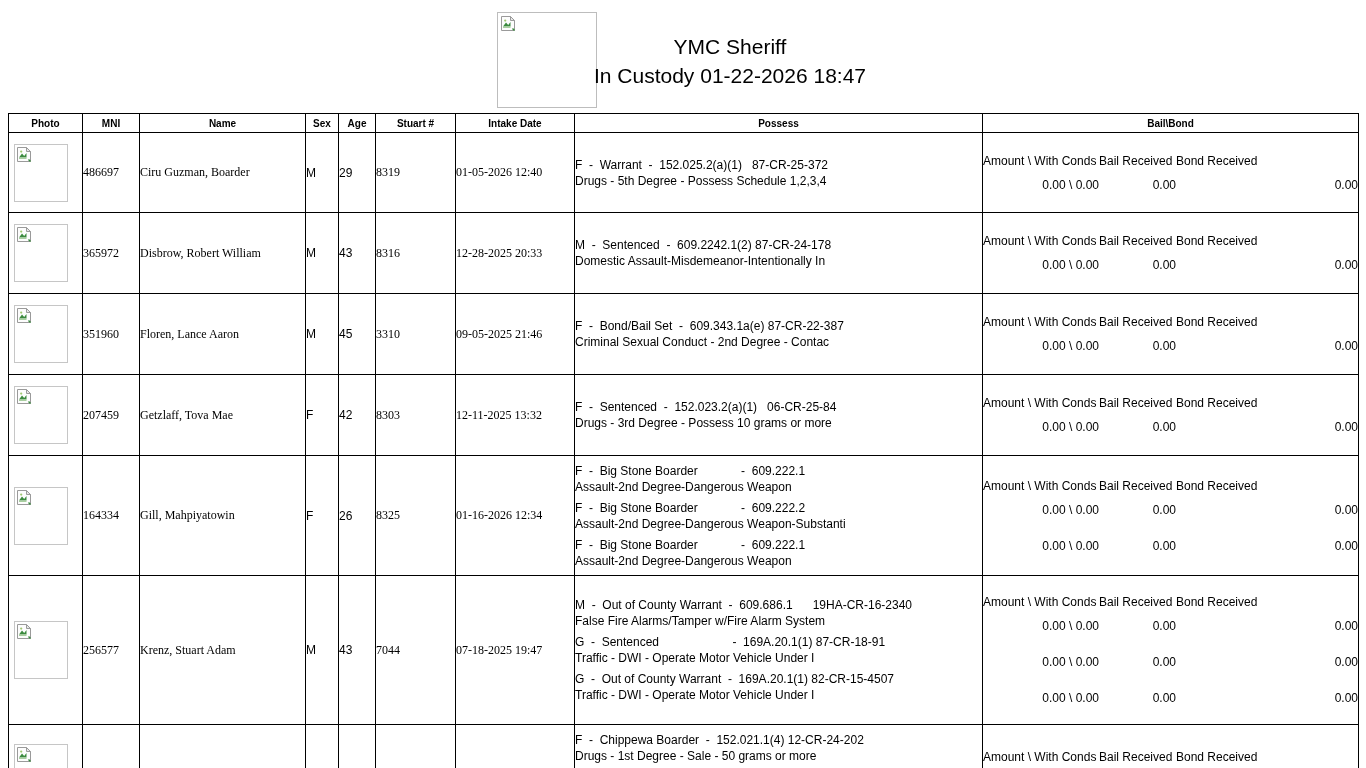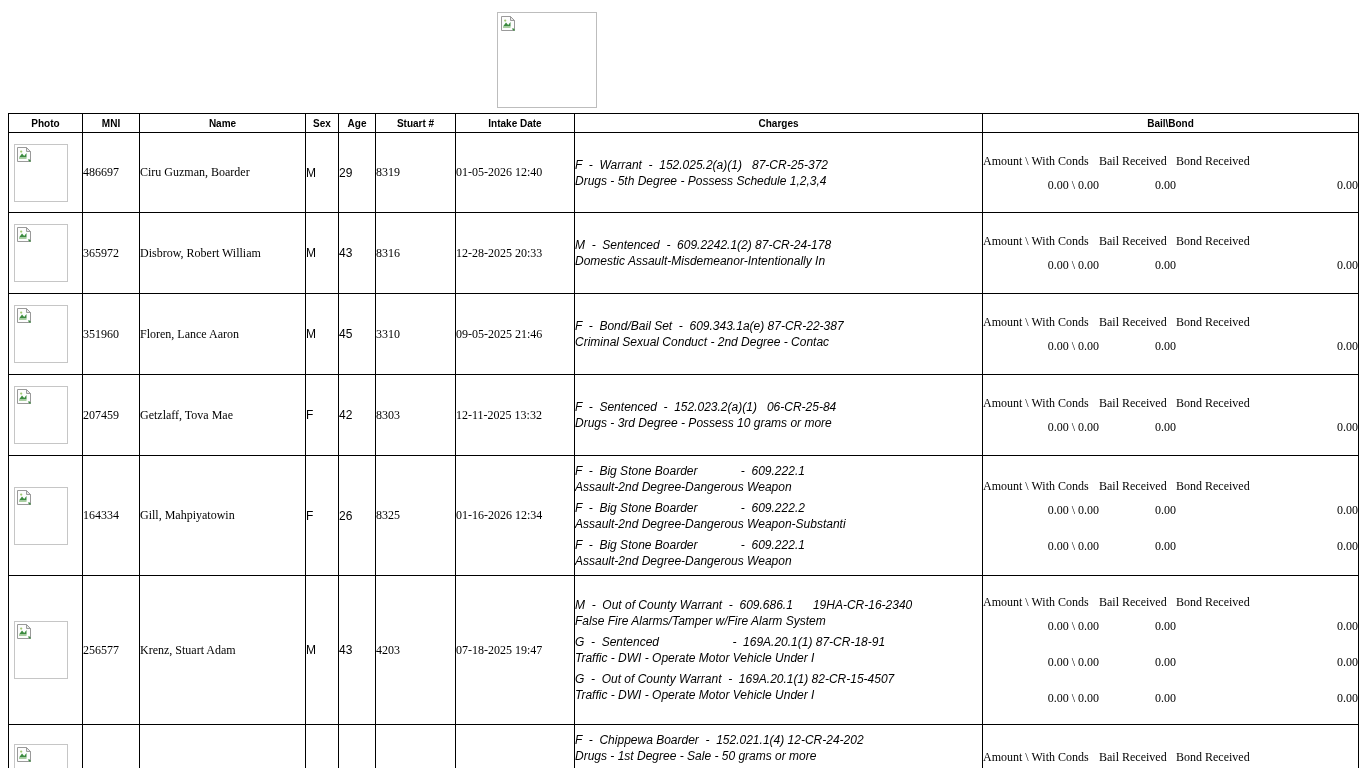--- a/index.html
+++ b/index.html
@@ -18,23 +18,23 @@
   table.roster th{height:18px;font-weight:bold;font-size:10px;text-align:center;}
   td{vertical-align:middle;}
   td.c-text{padding-left:5px;font-family:Liberation Serif, serif;}
   td.c-sex,td.c-age{padding-left:4px;}
   
   .photo-box{width:52px;height:56px;border:1px solid #c6c6c6;margin-left:5px;position:relative;background:#fff;}
   .photo-box svg{position:absolute;left:1px;top:1px;}
   
   td.c-charges{padding-left:9px;padding-right:4px;}
   .charge-pair{margin:5px 0;}
-  .charge-line{white-space:pre-wrap;line-height:16px;font-style:italic;}
-  
-  td.c-bail{padding-left:10px;padding-right:4px;font-family:Liberation Serif, serif;}
+  .charge-line{white-space:pre-wrap;line-height:16px;}
+  
+  td.c-bail{padding-left:10px;padding-right:4px;}
   .bail-grid{display:grid;grid-template-columns:116px 77px 1fr;line-height:16px;}
   .bail-header{margin-bottom:8px;}
   .bail-val{margin-bottom:20px;text-align:right;}
   .bail-val:last-child{margin-bottom:0;}
   
   tr.clipped td{vertical-align:top;}
   tr.clipped td.c-photo .photo-box{margin-top:19px;}
   tr.clipped td.c-charges .charge-pair{margin-top:7px;}
   tr.clipped td.c-bail .bail-header{margin-top:24px;}
 </style>
@@ -44,20 +44,24 @@
 <div class="banner">
   <div class="logo-box">
     <svg width="17" height="17" viewBox="0 0 17 17">
       <path d="M1.5 1.5 h9 l4 4 v10 h-13 z" fill="#fdfdfd" stroke="#9a9a9a" stroke-width="1"></path>
       <path d="M10.5 1.5 l4 4 h-4 z" fill="#e8e8e8" stroke="#9a9a9a" stroke-width="1"></path>
       <path d="M3 11.5 l3 -4 2.2 2.4 2.3 -2.9 v4.5 z" fill="#3b8a3e"></path>
       <path d="M3 11.5 h7.5 v1.5 h-7.5 z" fill="#a9cfa0"></path>
       <circle cx="5.2" cy="5.6" r="1.1" fill="#9ec66d"></circle>
       <path d="M12.5 13.5 l2 2" stroke="#3b8a3e" stroke-width="1.4"></path>
     </svg>
+  </div>
+  <div class="banner-title">
+    <div>YMC Sheriff</div>
+    <div>In Custody 01-22-2026 18:47</div>
   </div>
 </div>
 
 <table class="roster">
   <colgroup>
     <col style="width:74px">
       <col style="width:57px">
       <col style="width:166px">
     <col style="width:33px">
       <col style="width:37px">
@@ -68,21 +72,21 @@
   </colgroup>
   <thead>
     <tr>
       <th>Photo</th>
       <th>MNI</th>
       <th>Name</th>
       <th>Sex</th>
       <th>Age</th>
       <th>Stuart #</th>
       <th>Intake Date</th>
-      <th>Charges</th>
+      <th>Possess</th>
       <th>Bail\Bond</th>
     </tr>
   </thead>
   <tbody id="roster-body">
       <tr style="height: 80px;">
         <td class="c-photo">
           <div class="photo-box">
             <svg width="17" height="17" viewBox="0 0 17 17">
       <path d="M1.5 1.5 h9 l4 4 v10 h-13 z" fill="#fdfdfd" stroke="#9a9a9a" stroke-width="1"></path>
       <path d="M10.5 1.5 l4 4 h-4 z" fill="#e8e8e8" stroke="#9a9a9a" stroke-width="1"></path>
@@ -293,21 +297,21 @@
       <path d="M3 11.5 h7.5 v1.5 h-7.5 z" fill="#a9cfa0"></path>
       <circle cx="5.2" cy="5.6" r="1.1" fill="#9ec66d"></circle>
       <path d="M12.5 13.5 l2 2" stroke="#3b8a3e" stroke-width="1.4"></path>
     </svg>
           </div>
         </td>
         <td class="c-text">256577</td>
         <td class="c-text">Krenz, Stuart Adam</td>
         <td class="c-sex">M</td>
         <td class="c-age">43</td>
-        <td class="c-text">4203</td>
+        <td class="c-text">7044</td>
         <td class="c-text">07-18-2025 19:47</td>
         <td class="c-charges">
           <div class="charge-pair">
             <div class="charge-line">M  -  Out of County Warrant  -  609.686.1      19HA-CR-16-2340</div>
             <div class="charge-line">False Fire Alarms/Tamper w/Fire Alarm System</div>
           </div>
           <div class="charge-pair">
             <div class="charge-line">G  -  Sentenced                      -  169A.20.1(1) 87-CR-18-91</div>
             <div class="charge-line">Traffic - DWI - Operate Motor Vehicle Under I</div>
           </div>

